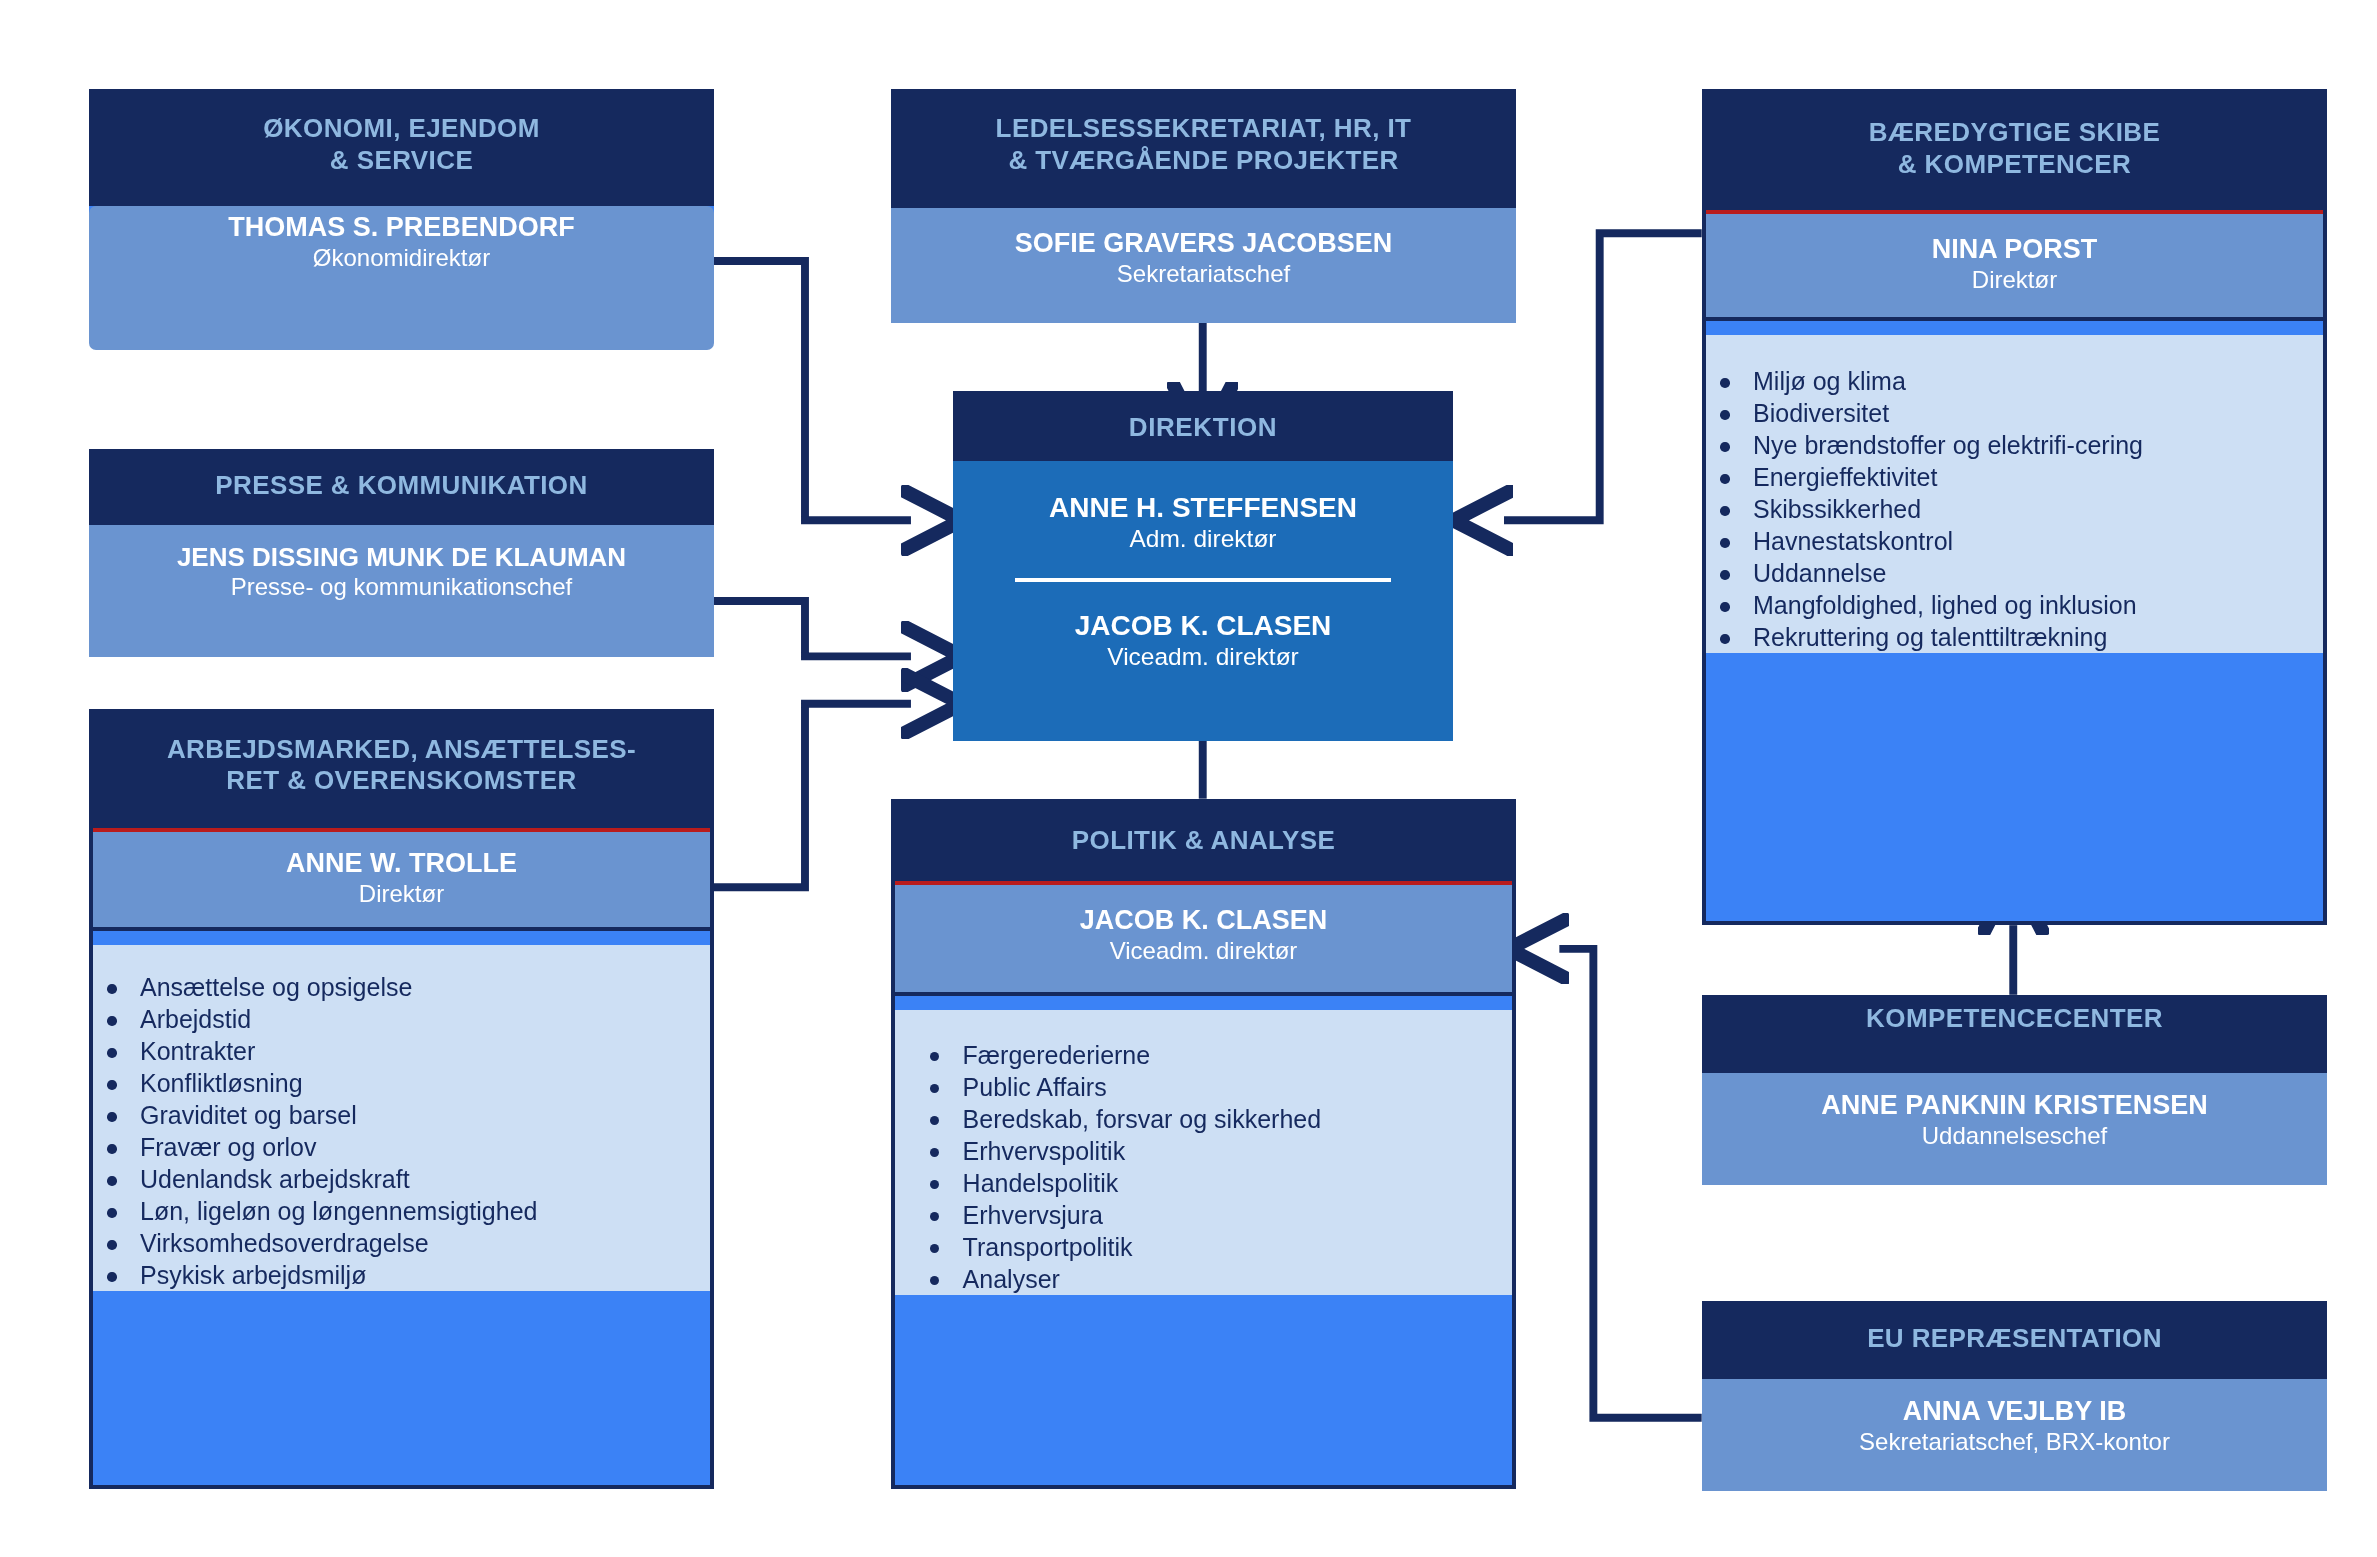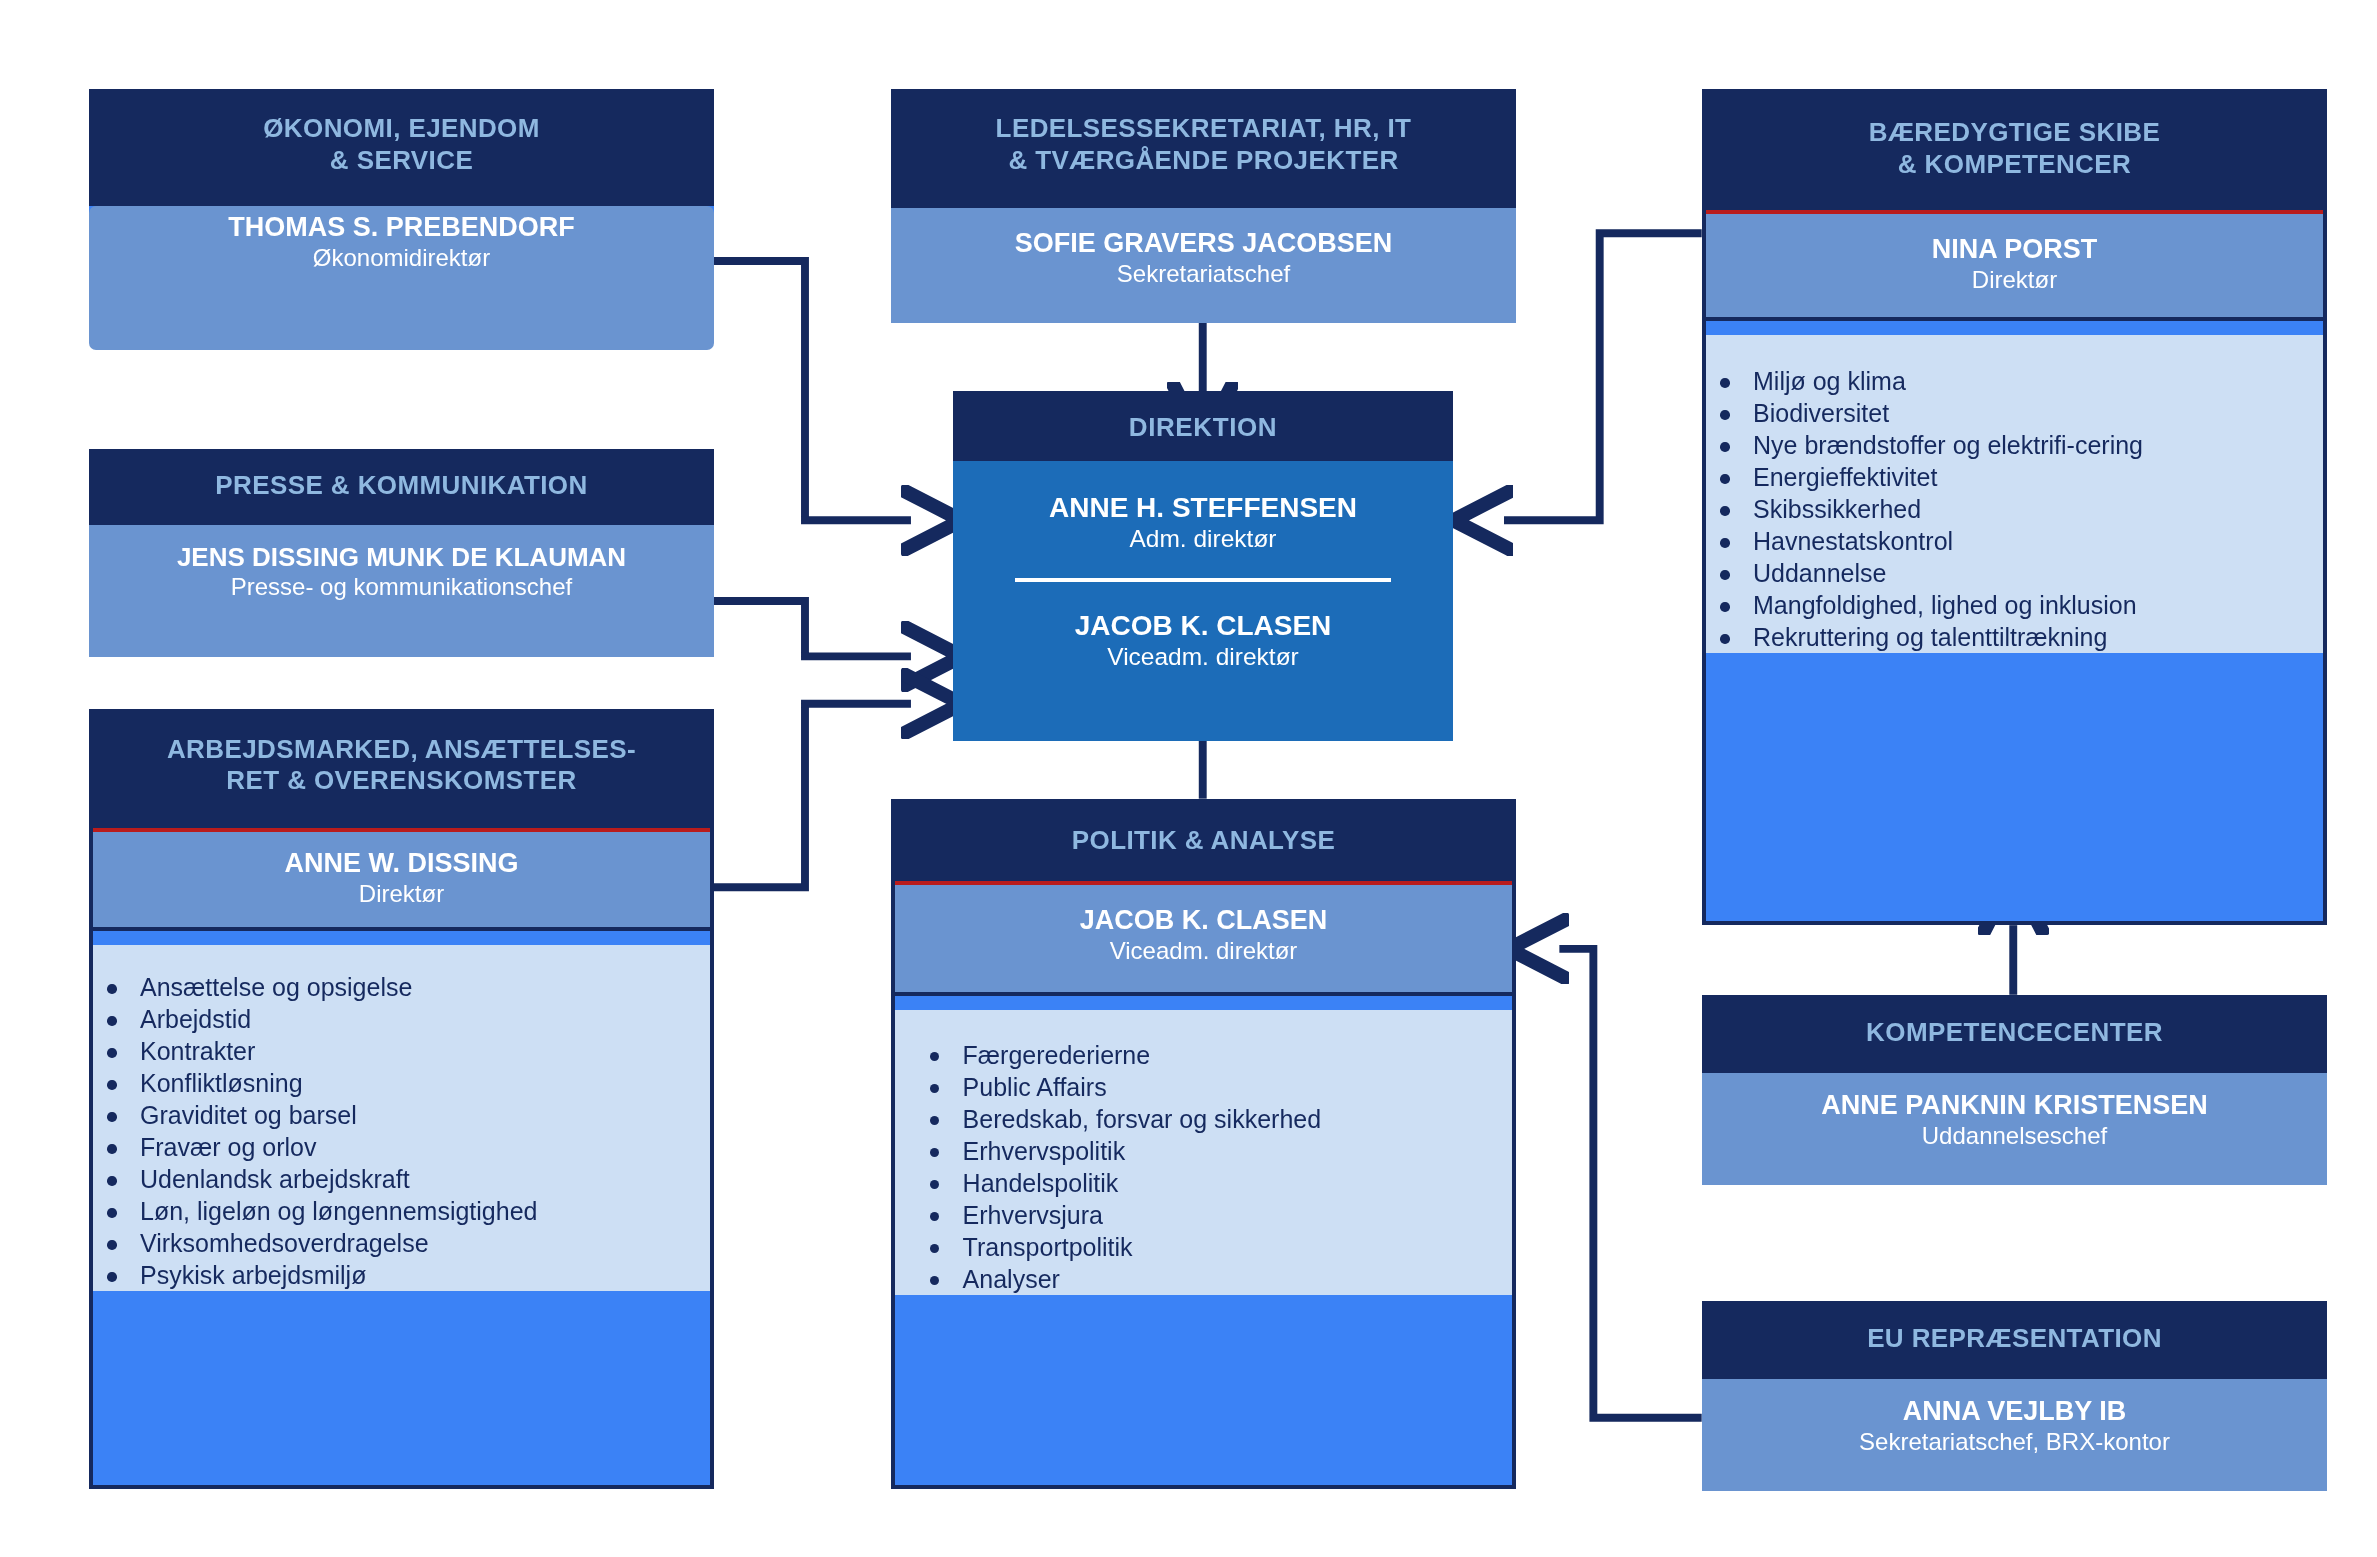--- a/index.html
+++ b/index.html
@@ -182,21 +182,21 @@
       <div class="person-title t-title">Presse- og kommunikationschef</div>
     </div>
   </div>
 
   <div class="unit" style="left:89px; top:709px; width:625px; height:780px;">
     <div class="unit-head t-head-2l" style="height:115px; padding-top:20.6px;">
       <div>ARBEJDSMARKED, ANSÆTTELSES-</div>
       <div>RET &amp; OVERENSKOMSTER</div>
     </div>
     <div class="unit-person" style="height:103px; padding-top:16px;">
-      <div class="person-name t-name">ANNE W. DISSING</div>
+      <div class="person-name t-name">ANNE W. TROLLE</div>
       <div class="person-title t-title">Direktør</div>
     </div>
     <div class="unit-list" style="padding:26px 11px 0 0;">
       <ul>
           <li class="t-bullet">Ansættelse og opsigelse</li>
           <li class="t-bullet">Arbejdstid</li>
           <li class="t-bullet">Kontrakter</li>
           <li class="t-bullet">Konfliktløsning</li>
           <li class="t-bullet">Graviditet og barsel</li>
           <li class="t-bullet">Fravær og orlov</li>
@@ -272,21 +272,21 @@
           <li class="t-bullet">Skibssikkerhed</li>
           <li class="t-bullet">Havnestatskontrol</li>
           <li class="t-bullet">Uddannelse</li>
           <li class="t-bullet">Mangfoldighed, lighed og inklusion</li>
           <li class="t-bullet">Rekruttering og talenttiltrækning</li>
         </ul>
     </div>
   </div>
 
   <div class="unit no-list" style="left:1702px; top:995px; width:625px; height:190px;">
-    <div class="unit-head t-head-1l" style="height:78px; padding-top:22px;">
+    <div class="unit-head t-head-1l" style="height:78px; padding-top:8px;">
       <div>KOMPETENCECENTER</div>
     </div>
     <div class="unit-person" style="height:112px; padding-top:17.4px;">
       <div class="person-name t-name">ANNE PANKNIN KRISTENSEN</div>
       <div class="person-title t-title">Uddannelseschef</div>
     </div>
   </div>
 
   <div class="unit no-list" style="left:1702px; top:1301px; width:625px; height:190px;">
     <div class="unit-head t-head-1l" style="height:78px; padding-top:22px;">

